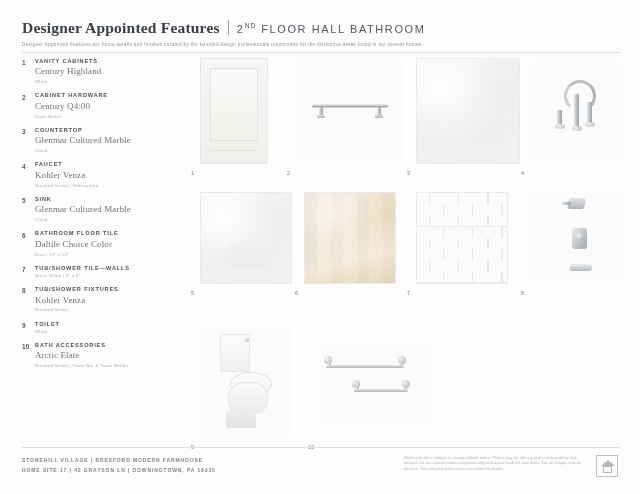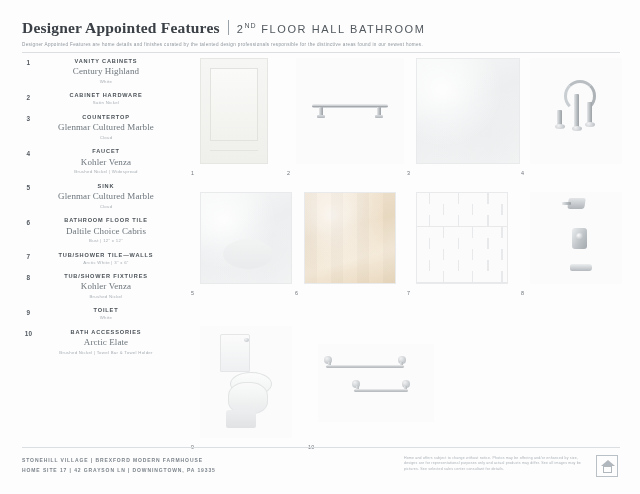--- a/index.html
+++ b/index.html
@@ -71,21 +71,20 @@
     width: 598px;
     height: 1px;
     background: #dcdfe2;
   }
 
   
   .legend {
     position: absolute;
     left: 22px; top: 58px;
     width: 155px;
-    text-align: center;
   }
   .legend-item {
     display: flex;
     margin-bottom: 8.3px;
   }
   .legend-num {
     width: 13px;
     flex: 0 0 13px;
     font-size: 6.4px;
     font-weight: bold;
@@ -379,20 +378,21 @@
         <div class="legend-cat">VANITY CABINETS</div>
         <div class="legend-prod">Century Highland</div>
         <div class="legend-note">White</div>
       </div>
     </div>
 
     <div class="legend-item">
       <div class="legend-num">2</div>
       <div class="legend-body">
         <div class="legend-cat">CABINET HARDWARE</div>
+        <div class="legend-prod">Century Q4:00</div>
         <div class="legend-note">Satin Nickel</div>
       </div>
     </div>
 
     <div class="legend-item">
       <div class="legend-num">3</div>
       <div class="legend-body">
         <div class="legend-cat">COUNTERTOP</div>
         <div class="legend-prod">Glenmar Cultured Marble</div>
         <div class="legend-note">Cloud</div>
@@ -414,21 +414,21 @@
         <div class="legend-cat">SINK</div>
         <div class="legend-prod">Glenmar Cultured Marble</div>
         <div class="legend-note">Cloud</div>
       </div>
     </div>
 
     <div class="legend-item">
       <div class="legend-num">6</div>
       <div class="legend-body">
         <div class="legend-cat">BATHROOM FLOOR TILE</div>
-        <div class="legend-prod">Daltile Choice Cabris</div>
+        <div class="legend-prod">Daltile Choice Color</div>
         <div class="legend-note">Bust | 12" x 12"</div>
       </div>
     </div>
 
     <div class="legend-item">
       <div class="legend-num">7</div>
       <div class="legend-body">
         <div class="legend-cat">TUB/SHOWER TILE—WALLS</div>
         <div class="legend-note">Arctic White | 3" x 6"</div>
       </div>

